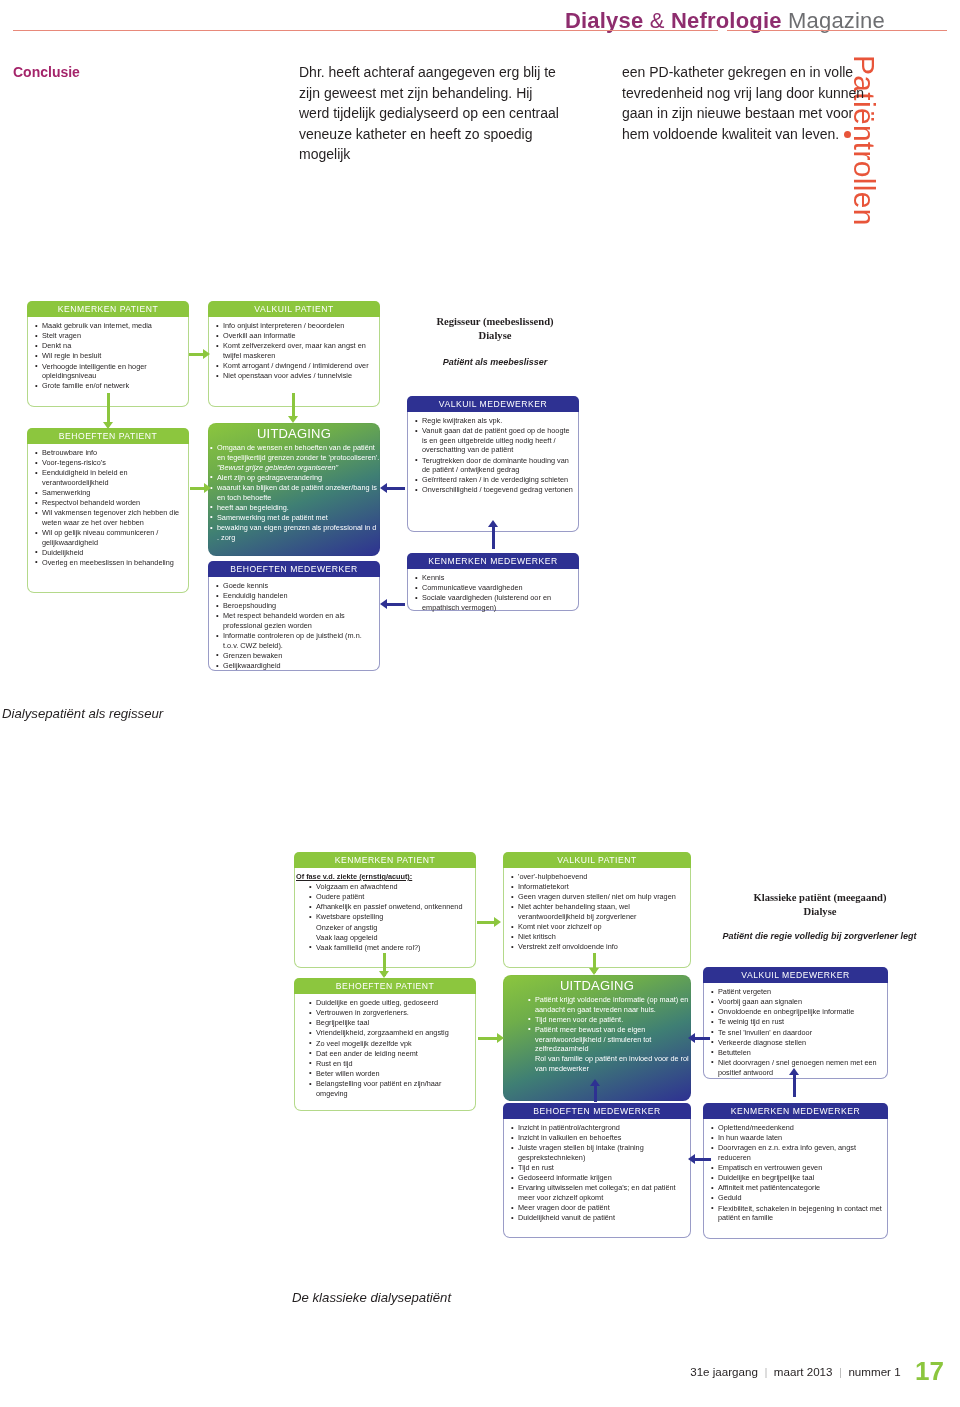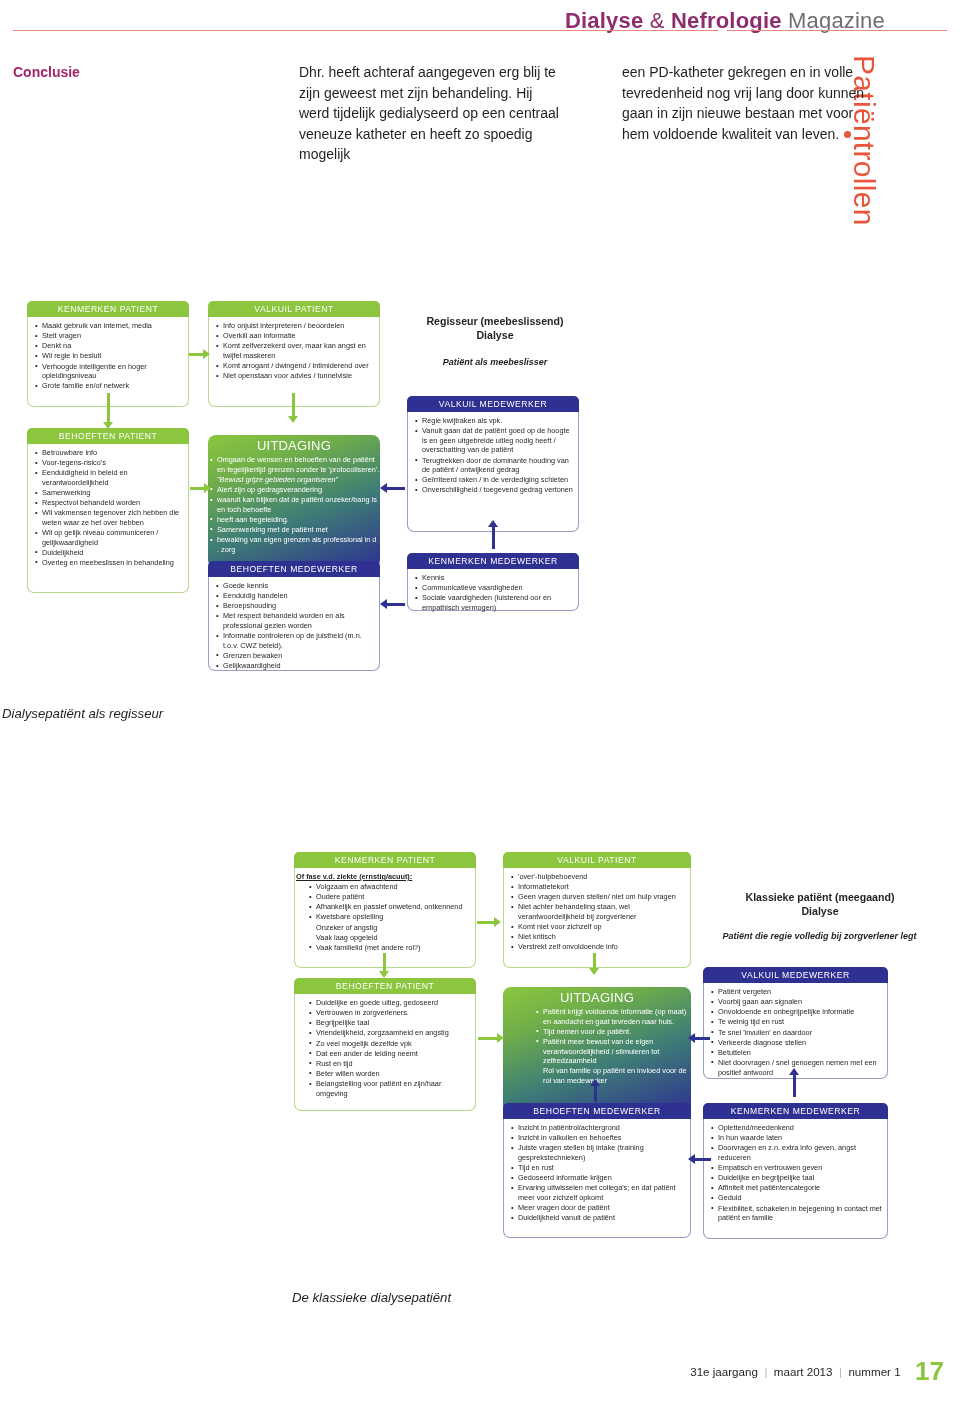--- a/index.html
+++ b/index.html
@@ -71,30 +71,29 @@
   ul.blist > li.nobullet::before { content:""; }
 
   .subhead-ul { font-size:7.3px; text-decoration:underline; font-weight:bold;
                 display:block; margin:0 0 1px -4px; }
 
   
   .uit {
     position:absolute; border-radius:8px; overflow:hidden;
     background: linear-gradient(160deg,#8cc63e 0%, #6fae4a 26%, #3f7f74 58%, #2e3192 100%);
     box-shadow: inset 0 0 0 1px rgba(0,0,0,.02);
-    margin-top: 12px;
   }
   .uit-title { text-align:center; color:#ffffff; font-size:13px; padding:3px 0 2px; letter-spacing:.2px; }
   .uit ul.blist > li { color:#ffffff; }
   .uit ul.blist > li::before { color:#ffffff; }
   .uit .ital { font-style:italic; }
 
   
   .role-title { position:absolute; text-align:center; font-size:10.6px;
-                font-weight:bold; line-height:1.32; color:#231f20; }
+                font-weight:bold; line-height:1.32; color:#231f20;font-family:Liberation Serif, serif; }
   .role-sub { position:absolute; text-align:center; font-size:9px;
               font-style:italic; font-weight:bold; line-height:1.3; color:#231f20; }
 
   
   .caption { position:absolute; font-size:13.2px; font-style:italic; color:#231f20; }
 
   
   .arrow { position:absolute; }
   .ar-g { background:#8cc63e; }
   .ar-b { background:#2e3192; }
@@ -300,21 +299,21 @@
         <li>Dat een ander de leiding neemt</li>
         <li>Rust en tijd</li>
         <li>Beter willen worden</li>
         <li>Belangstelling voor patiënt en zijn/haar omgeving</li>
       </ul>
     </div>
   </div>
 
   <div class="uit" style="left:503px; top:975px; width:188px; height:126px;">
     <div class="uit-title">UITDAGING</div>
-    <ul class="blist" style="padding-left:40px;">
+    <ul class="blist" style="padding-left:32px;">
       <li>Patiënt krijgt voldoende informatie (op maat) en aandacht en gaat tevreden naar huis.</li>
       <li>Tijd nemen voor de patiënt.</li>
       <li>Patiënt meer bewust van de eigen verantwoordelijkheid / stimuleren tot zelfredzaamheid</li>
       <li class="nobullet">Rol van familie op patiënt en invloed voor de rol van medewerker</li>
     </ul>
   </div>
 
   <div class="box box-blue" style="left:503px; top:1103px; width:188px;">
     <div class="box-hdr">BEHOEFTEN MEDEWERKER</div>
     <div class="box-body" style="height:119px;">

